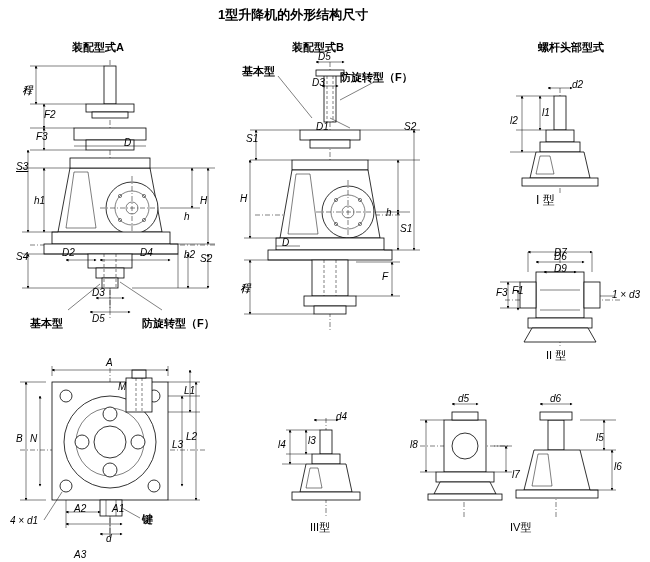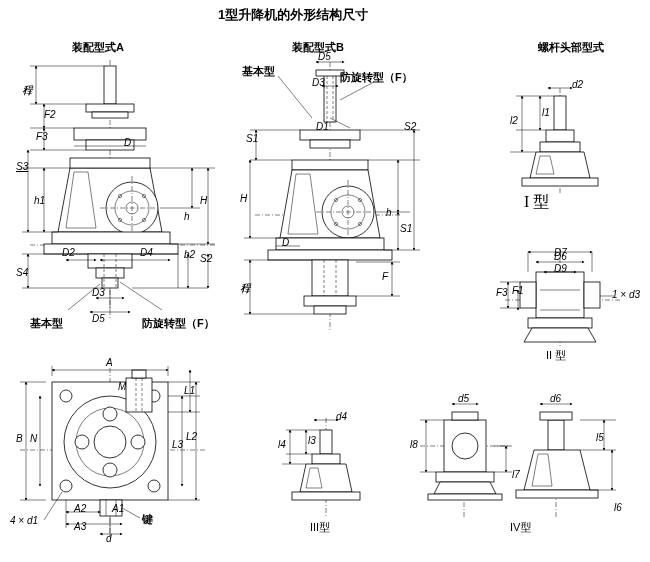--- a/index.html
+++ b/index.html
@@ -316,21 +316,21 @@
     <line class="thin" x1="590" y1="490" x2="616" y2="490"></line>
     <line class="thin" x1="604" y1="420" x2="604" y2="450" marker-start="url(#arS)" marker-end="url(#ar)"></line>
     <line class="thin" x1="612" y1="450" x2="612" y2="490" marker-start="url(#arS)" marker-end="url(#ar)"></line>
   </g>
 </svg>
 
 <div class="lbl it" style="left:22px;top:78px;writing-mode:vertical-rl;">行程</div>
 <div class="lbl it" style="left:44px;top:110px;">F2</div>
 <div class="lbl it" style="left:36px;top:132px;">F3</div>
 <div class="lbl it" style="left:16px;top:162px;text-decoration:underline;">S3</div>
-<div class="lbl it" style="left:16px;top:268px;">S4</div>
+<div class="lbl it" style="left:16px;top:252px;">S4</div>
 <div class="lbl it" style="left:34px;top:196px;">h1</div>
 <div class="lbl it" style="left:124px;top:138px;">D</div>
 <div class="lbl it" style="left:200px;top:196px;">H</div>
 <div class="lbl it" style="left:184px;top:212px;">h</div>
 <div class="lbl it" style="left:62px;top:248px;">D2</div>
 <div class="lbl it" style="left:140px;top:248px;">D4</div>
 <div class="lbl it" style="left:184px;top:250px;">b2</div>
 <div class="lbl it" style="left:200px;top:254px;">S2</div>
 <div class="lbl it" style="left:92px;top:288px;">D3</div>
 <div class="lbl it" style="left:92px;top:314px;">D5</div>
@@ -347,49 +347,49 @@
 <div class="lbl it" style="left:400px;top:224px;">S1</div>
 <div class="lbl it" style="left:282px;top:238px;">D</div>
 <div class="lbl it" style="left:382px;top:272px;">F</div>
 <div class="lbl it" style="left:240px;top:276px;writing-mode:vertical-rl;">行程</div>
 <div class="lbl" style="left:242px;top:66px;font-weight:bold;font-size:11px;">基本型</div>
 <div class="lbl" style="left:340px;top:72px;font-weight:bold;font-size:11px;">防旋转型（F）</div>
 
 <div class="lbl it" style="left:572px;top:80px;">d2</div>
 <div class="lbl it" style="left:542px;top:108px;">l1</div>
 <div class="lbl it" style="left:510px;top:116px;">l2</div>
-<div class="lbl" style="left:524px;top:194px;font-size:16px;font-family:Liberation Serif, serif;">I 型</div>
+<div class="lbl" style="left:536px;top:194px;font-size:12px;">I 型</div>
 
 <div class="lbl it" style="left:554px;top:248px;">D7</div>
 <div class="lbl it" style="left:554px;top:252px;">D6</div>
 <div class="lbl it" style="left:554px;top:264px;">D9</div>
 <div class="lbl it" style="left:512px;top:286px;">F1</div>
 <div class="lbl it" style="left:496px;top:288px;">F3</div>
 <div class="lbl it" style="left:612px;top:290px;">1 × d3</div>
 <div class="lbl" style="left:546px;top:350px;font-size:11px;">II 型</div>
 
 <div class="lbl it" style="left:106px;top:358px;">A</div>
 <div class="lbl it" style="left:118px;top:382px;">M</div>
 <div class="lbl it" style="left:184px;top:386px;">L1</div>
 <div class="lbl it" style="left:16px;top:434px;">B</div>
 <div class="lbl it" style="left:30px;top:434px;">N</div>
 <div class="lbl it" style="left:186px;top:432px;">L2</div>
 <div class="lbl it" style="left:172px;top:440px;">L3</div>
 <div class="lbl it" style="left:74px;top:504px;">A2</div>
-<div class="lbl it" style="left:74px;top:522px;text-align:right;">A3</div>
+<div class="lbl it" style="left:74px;top:550px;text-align:right;">A3</div>
 <div class="lbl it" style="left:112px;top:504px;">A1</div>
 <div class="lbl it" style="left:106px;top:534px;">d</div>
 <div class="lbl it" style="left:10px;top:516px;text-align:center;">4 × d1</div>
 <div class="lbl" style="left:142px;top:514px;font-weight:bold;font-size:11px;">键</div>
 
 <div class="lbl it" style="left:336px;top:412px;">d4</div>
 <div class="lbl it" style="left:308px;top:436px;">l3</div>
 <div class="lbl it" style="left:278px;top:440px;">l4</div>
 <div class="lbl" style="left:310px;top:522px;font-size:11px;">III型</div>
 
 <div class="lbl it" style="left:458px;top:394px;">d5</div>
 <div class="lbl it" style="left:410px;top:440px;">l8</div>
 <div class="lbl it" style="left:512px;top:470px;">l7</div>
 
 <div class="lbl it" style="left:550px;top:394px;">d6</div>
 <div class="lbl it" style="left:596px;top:433px;">l5</div>
-<div class="lbl it" style="left:614px;top:462px;margin-top:41px;">l6</div>
+<div class="lbl it" style="left:614px;top:462px;">l6</div>
 <div class="lbl" style="left:510px;top:522px;font-size:11px;">IV型</div>
 
 </body></html>

